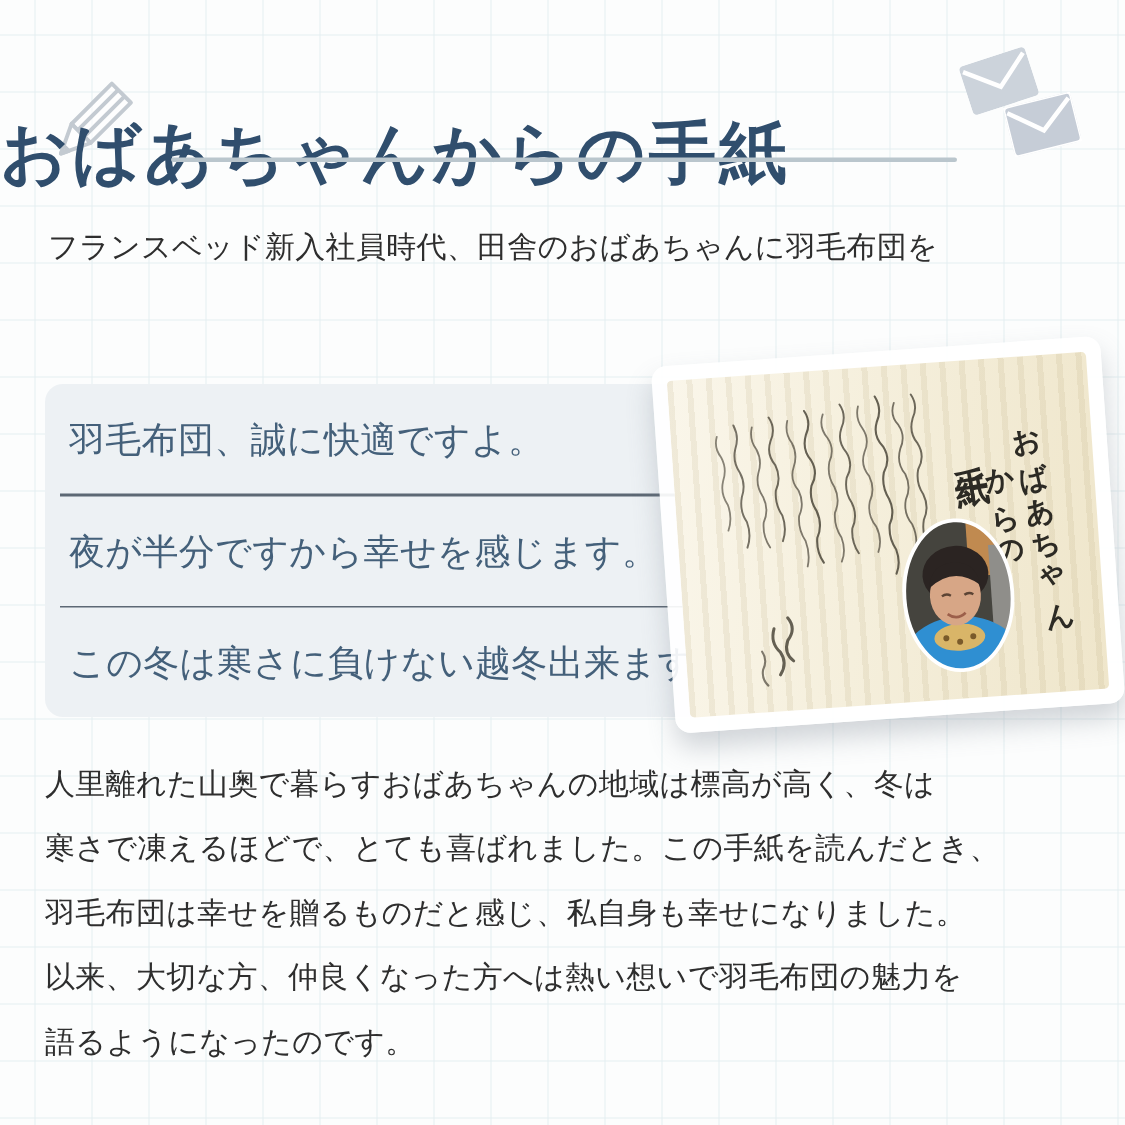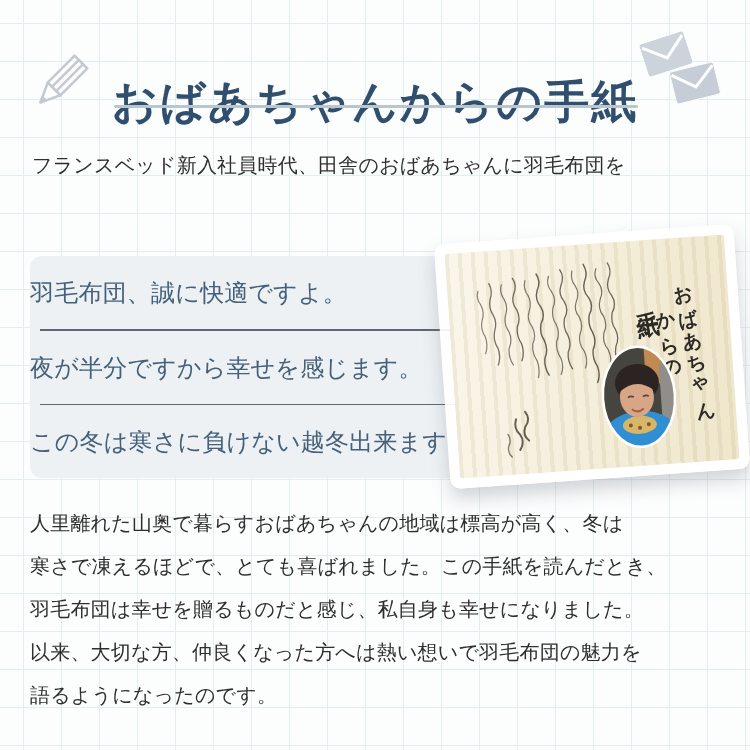--- a/index.html
+++ b/index.html
@@ -13,21 +13,21 @@
     background-color:#fcfdfd;
     background-image:
       linear-gradient(#e3eef0 1px, transparent 1px),
       linear-gradient(90deg, #e3eef0 1px, transparent 1px);
     background-size:38px 38px;
     background-position:-15px -15px;
   }
   
   .title{
     position:absolute;left:0;top:44px;width:750px;
-    text-align:center;font-size:45px;line-height:1.25;
+    font-size:45px;line-height:1.25;
     font-weight:600;color:#304e6d;letter-spacing:2px;
   }
   .title-underline{
     position:absolute;left:114px;top:105px;width:524px;height:3px;
     background:#bac6cd;border-radius:2px;
   }
   .pencil{position:absolute;left:26px;top:50px;}
   .env1{position:absolute;left:643px;top:37px;transform:rotate(-18deg);}
   .env2{position:absolute;left:672px;top:66px;transform:rotate(-14deg);}
   
@@ -37,21 +37,21 @@
   .outro{left:30px;top:502px;}
   .outro .ln{height:43px;line-height:43px;}
   
   .quote-box{
     position:absolute;left:30px;top:256px;width:452px;height:222px;
     background:#edf1f4;border-radius:12px;z-index:1;
     display:flex;flex-direction:column;
   }
   .quote-row{
     flex:1;display:flex;align-items:center;
-    font-size:24px;color:#44607a;
+    padding-left:16px;font-size:24px;color:#44607a;
     letter-spacing:0.2px;white-space:nowrap;
   }
   .qline{height:1px;background:#5d6874;margin:0 12px 0 10px;flex:none;}
   
   .letter-wrap{
     position:absolute;left:442px;top:234px;width:300px;height:245px;
     transform:rotate(-4deg);z-index:2;
     background:rgba(255,255,255,0.92);border-radius:10px;
     box-shadow:0 10px 18px rgba(110,120,132,0.30);
     padding:10px;box-sizing:border-box;

